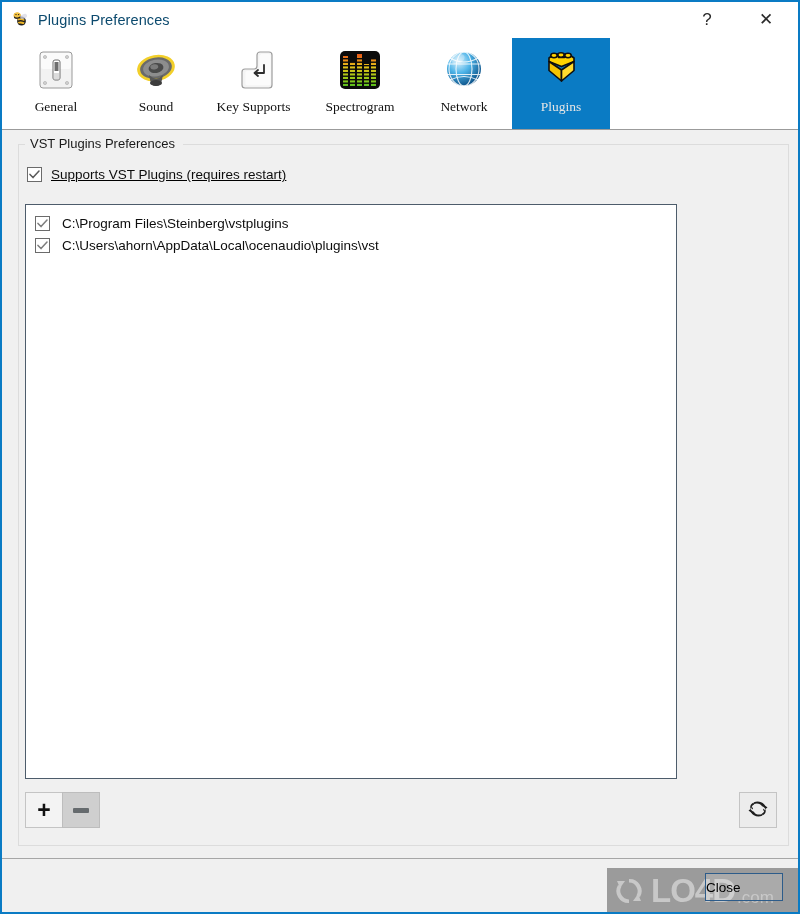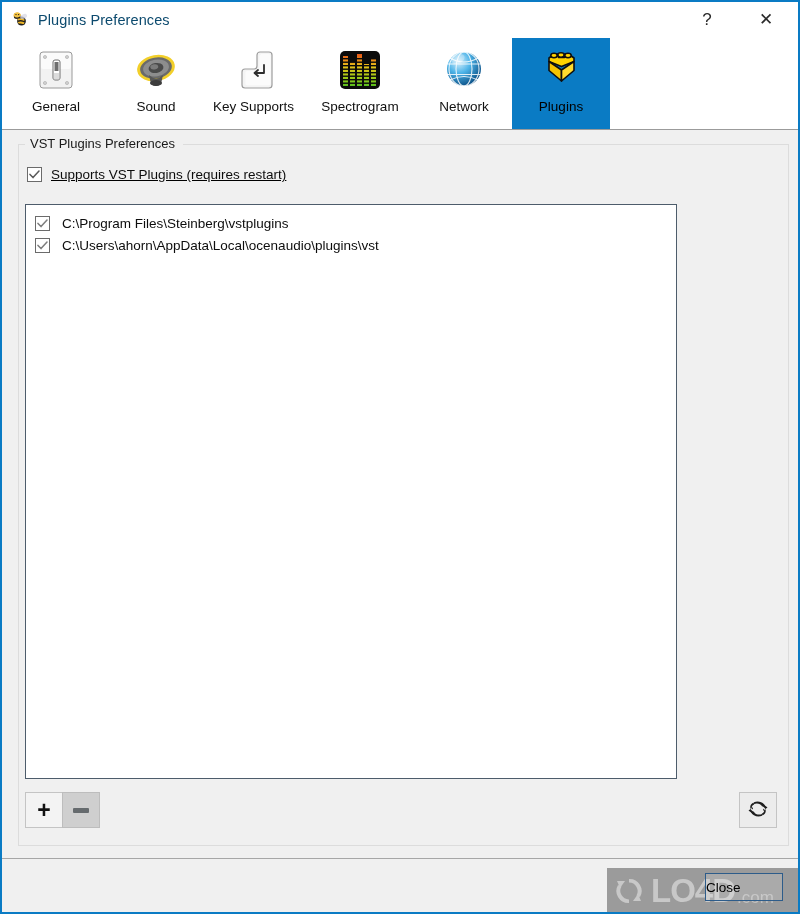--- a/index.html
+++ b/index.html
@@ -70,20 +70,21 @@
 
   
   #toolbar {
     position: absolute;
     left: 0; top: 36px;
     width: 796px;
     height: 92px;
     background: #ffffff;
     border-bottom: 1px solid #9b9b9b;
     box-sizing: border-box;
+    font-family: Liberation Serif, serif;
   }
   .tab {
     position: absolute;
     top: 0;
     width: 100px;
     height: 91px;
     display: flex;
     flex-direction: column;
     align-items: center;
     justify-content: flex-start;
@@ -98,21 +99,21 @@
     display: flex;
     align-items: center;
     justify-content: center;
   }
   .tab-label {
     margin-top: 3px;
     font-size: 13.5px;
     color: #111111;
     white-space: nowrap;
   }
-  .tab.selected .tab-label { color: #000000; }
+  .tab.selected .tab-label { color: #e5e5e5; }
 
   
   #content {
     position: absolute;
     left: 0; top: 129px;
     width: 796px;
     height: 727px;
     background: #f0f0f0;
   }
 

